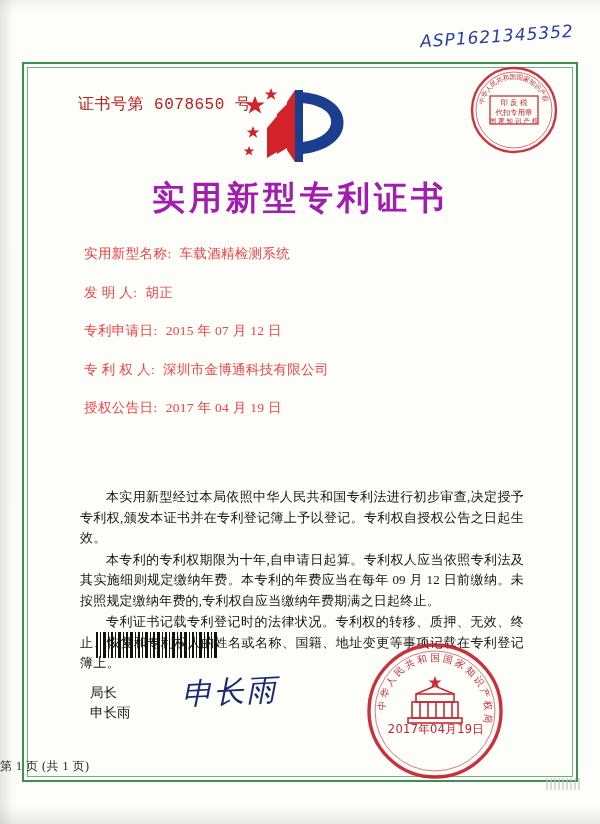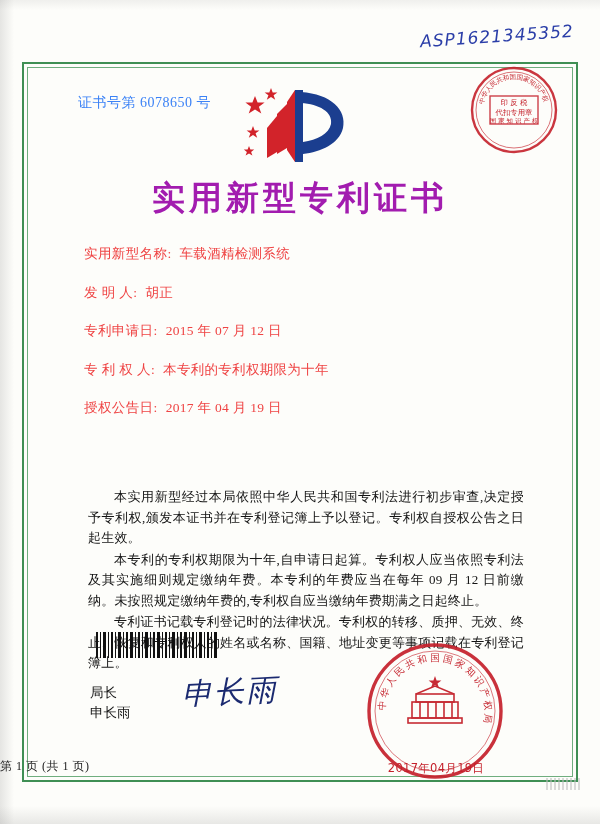--- a/index.html
+++ b/index.html
@@ -50,24 +50,25 @@
     width: 546px;
     height: 710px;
     border: 1px solid #6fae7e;
     box-sizing: border-box;
   }
   
   .cert-no {
     position: absolute;
     left: 78px;
     top: 94px;
-    font-size: 14px;
-    color: #3b82f6;
+    font-size: 16px;
+    color: #b91c1c;
     letter-spacing: 0.5px;
     white-space: nowrap;
+    font-family: Liberation Mono, monospace;
   }
   
   .logo {
     position: absolute;
     left: 243px;
     top: 84px;
     width: 112px;
     height: 82px;
   }
   
@@ -118,21 +119,21 @@
     position: absolute;
     left: 76px;
     top: 487px;
     width: 448px;
     font-size: 13px;
     line-height: 20.5px;
     color: #141414;
     text-align: justify;
   }
   .body-text p {
-    margin: 0 0 1px 12px;
+    margin: 0 0 1px 4px;
     text-indent: 26px;
     letter-spacing: 0.2px;
   }
   
   .barcode {
     position: absolute;
     left: 96px;
     top: 632px;
     width: 122px;
     height: 26px;
@@ -169,21 +170,20 @@
   .seal-date {
     position: absolute;
     left: 374px;
     top: 722px;
     width: 124px;
     text-align: center;
     font-size: 11.5px;
     color: #c4202a;
     font-family: "DejaVu Sans", sans-serif;
     letter-spacing: 0.3px;
-    margin-top: 39px;
   }
   
   .page-footer {
     position: absolute;
     left: 0;
     right: 0;
     top: 758px;
     text-align: left;
     font-size: 12px;
     color: #1b1b1b;
@@ -282,21 +282,21 @@
     <div class="field-row">
       <span class="field-label">发 明 人:</span>
       <span class="field-value">胡正</span>
     </div>
     <div class="field-row">
       <span class="field-label">专利申请日:</span>
       <span class="field-value">2015 年 07 月 12 日</span>
     </div>
     <div class="field-row">
       <span class="field-label">专 利 权 人:</span>
-      <span class="field-value">本专利的专利权期限为十年</span>
+      <span class="field-value">深圳市金博通科技有限公司</span>
     </div>
     <div class="field-row">
       <span class="field-label">授权公告日:</span>
       <span class="field-value">2017 年 04 月 19 日</span>
     </div>
   </div>
 
   <div class="body-text">
     <p>本实用新型经过本局依照中华人民共和国专利法进行初步审查,决定授予专利权,颁发本证书并在专利登记簿上予以登记。专利权自授权公告之日起生效。</p>
     <p>本专利的专利权期限为十年,自申请日起算。专利权人应当依照专利法及其实施细则规定缴纳年费。本专利的年费应当在每年 09 月 12 日前缴纳。未按照规定缴纳年费的,专利权自应当缴纳年费期满之日起终止。</p>

